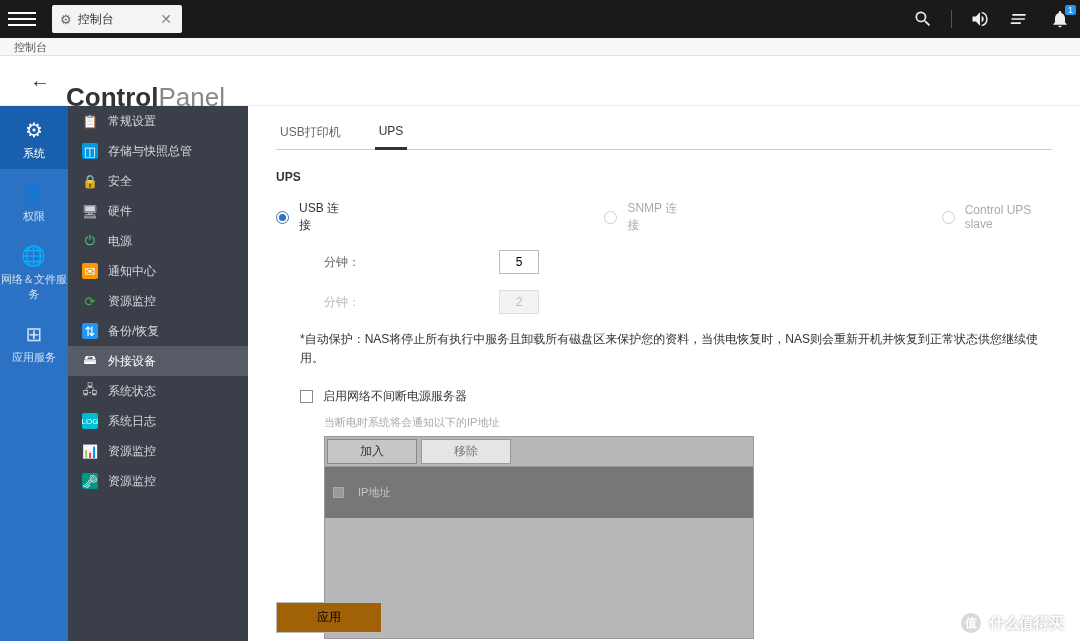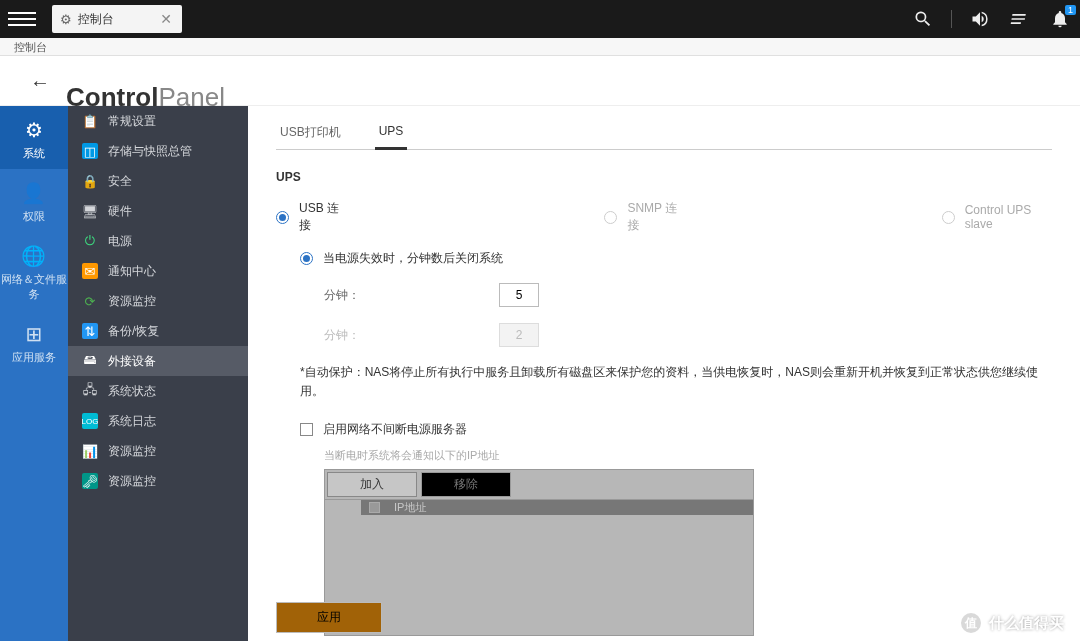--- a/index.html
+++ b/index.html
@@ -66,22 +66,22 @@
 
 .note { font-size: 12px; color: #333; margin: 6px 0 20px 24px; line-height: 1.6; }
 
 .checkbox-row { display: flex; align-items: center; font-size: 12px; color: #333; margin-bottom: 10px; margin-left: 24px;}
 .checkbox { width: 13px; height: 13px; border: 1px solid #888; margin-right: 10px; flex-shrink:0;}
 .hint { font-size: 11px; color: #aaa; margin-left: 48px; margin-bottom: 6px; }
 
 .ip-panel { margin-left: 48px; width: 430px; background: #b7b7b7; border: 1px solid #999; }
 .ip-toolbar { display: flex; border-bottom: 1px solid #999; }
 .ip-btn { flex: 0 0 90px; text-align: center; font-size: 12px; color: #333; padding: 3px 0; border: 1px solid #888; background: #c6c6c6; margin: 2px; }
-.ip-btn.disabled { color: #777; background: #000000; border-color: #999; }
-.ip-header { background: #777; color: #c8c8c8; font-size: 11px; padding: 0 8px; display: flex; align-items: center; gap: 14px; margin-left: 36px; }
+.ip-btn.disabled { color: #777; background: #e5e5e5; border-color: #999; }
+.ip-header { background: #777; color: #c8c8c8; font-size: 11px; padding: 18px 8px; display: flex; align-items: center; gap: 14px; }
 .ip-header .chk { width: 11px; height: 11px; border: 1px solid #aaa; background: #999;}
 .ip-body { height: 120px; background: #b7b7b7; }
 
 .apply-btn { position: absolute; left: 28px; bottom: 8px; border: 1px solid #bbb; background: #a16207; padding: 6px 40px; font-size: 12px; cursor: pointer; }
 
 .watermark { position: absolute; right: 16px; bottom: 6px; display: flex; align-items: center; gap: 6px; opacity: 0.75; }
 .watermark .circ { width: 24px; height: 24px; border: 2px solid #fff; border-radius: 50%; display:flex;align-items:center;justify-content:center;color:#fff;font-size:12px;font-weight:bold; background: rgba(0,0,0,0.2);}
 .watermark .txt { color: #fff; font-size: 15px; font-weight: 600; text-shadow: 0 0 3px rgba(0,0,0,0.5);}
 
 .conn-options { display: flex; gap: 260px; }
@@ -214,24 +214,20 @@
       <div class="radio-row disabled">
           <span class="radio disabled"></span>
           <span>SNMP 连接</span>
         </div>
       <div class="radio-row disabled">
           <span class="radio disabled"></span>
           <span>Control UPS slave</span>
         </div>
     </div>
 
-    <div class="radio-row indent1">
-        <span class="radio checked"></span>
-        <span>当电源失效时，分钟数后关闭系统</span>
-      </div>
     <div class="minute-row indent2">
       <span class="minute-label">分钟：</span>
       <input class="minute-input" value="5" style="">
     </div>
 
     <div class="minute-row indent2">
       <span class="minute-label disabled">分钟：</span>
       <input class="minute-input disabled" disabled="" value="2" style="">
     </div>
 

